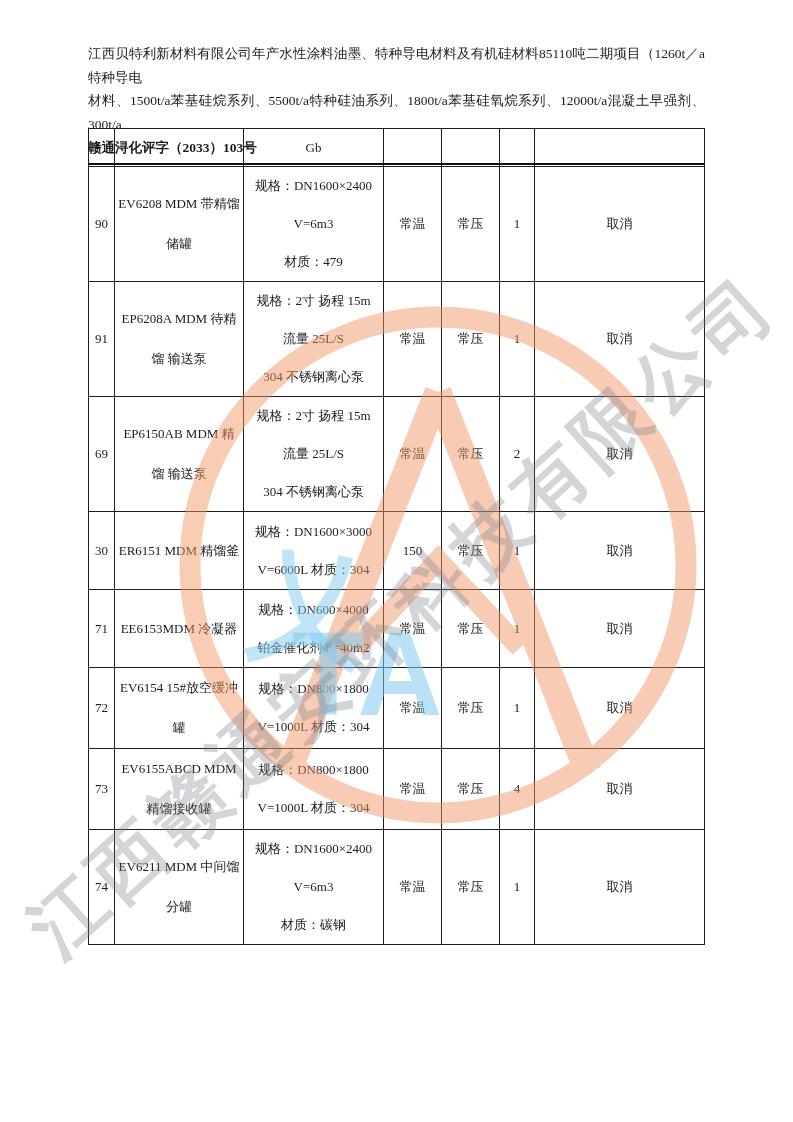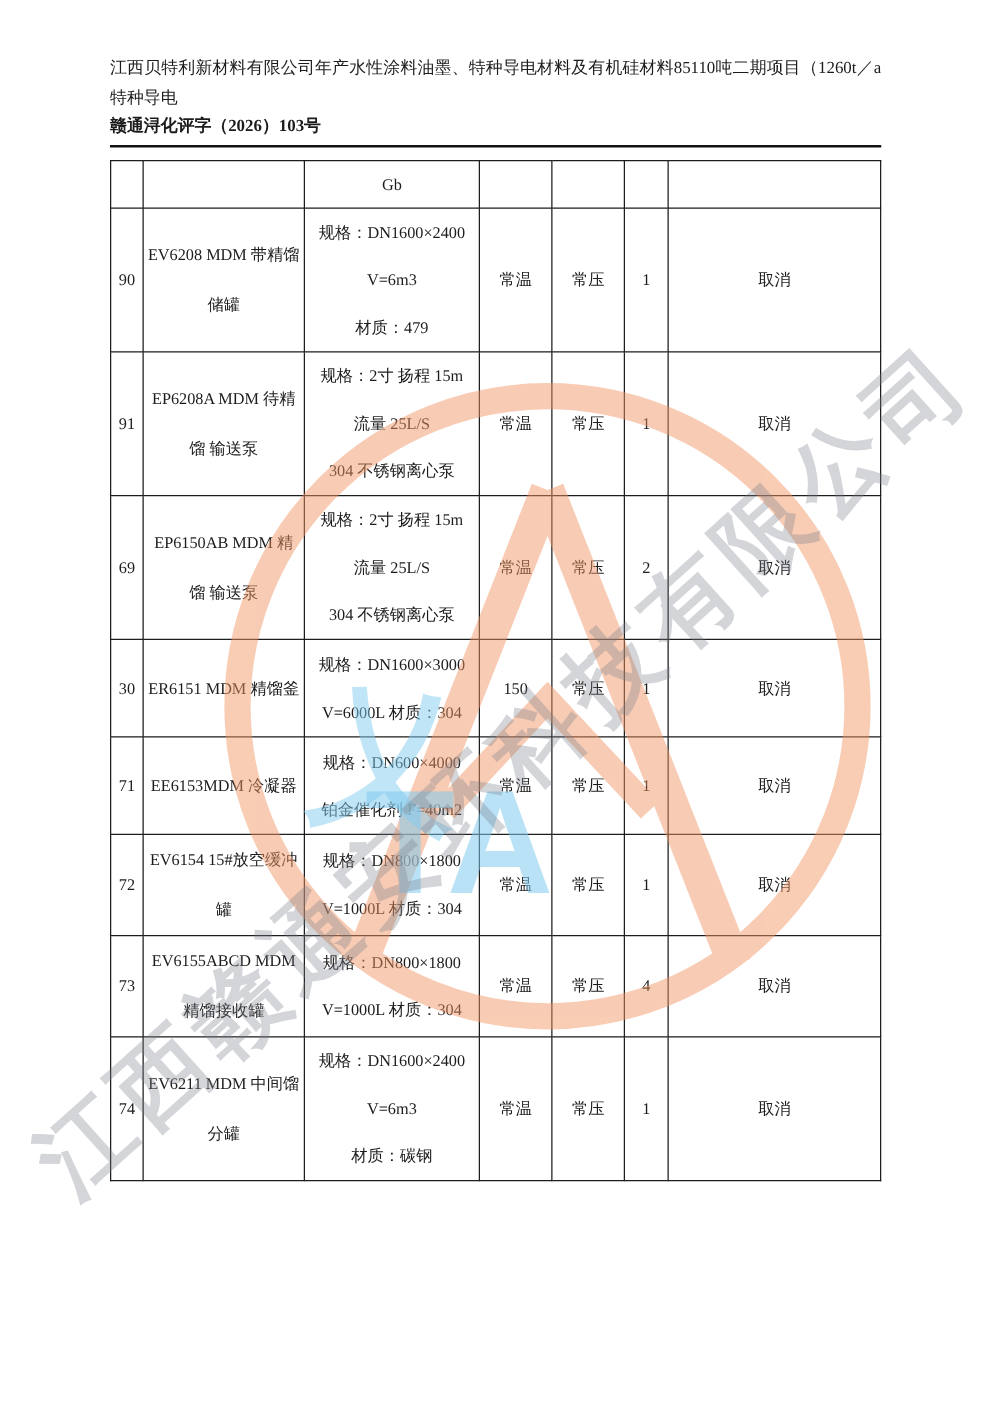--- a/index.html
+++ b/index.html
@@ -58,22 +58,23 @@
     font-family:"Liberation Serif","DejaVu Serif",serif;
   }
 </style>
 </head>
 <body>
 
 <div class="page">
 
   <div class="hdr">
     <div class="hline">江西贝特利新材料有限公司年产水性涂料油墨、特种导电材料及有机硅材料85110吨二期项目（1260t／a特种导电</div>
+    <div class="hline">材料、1500t/a苯基硅烷系列、5500t/a特种硅油系列、1800t/a苯基硅氧烷系列、12000t/a混凝土早强剂、300t/a</div>
     <div class="hline3">
-      <span class="docnum">赣通浔化评字（2026）103号</span>
+      <span class="docnum">赣通浔化评字（2033）103号</span>
     </div>
   </div>
 
   <table class="eq">
     <colgroup>
       <col style="width:26px">
         <col style="width:129px">
         <col style="width:140px">
       <col style="width:58px">
         <col style="width:58px">

